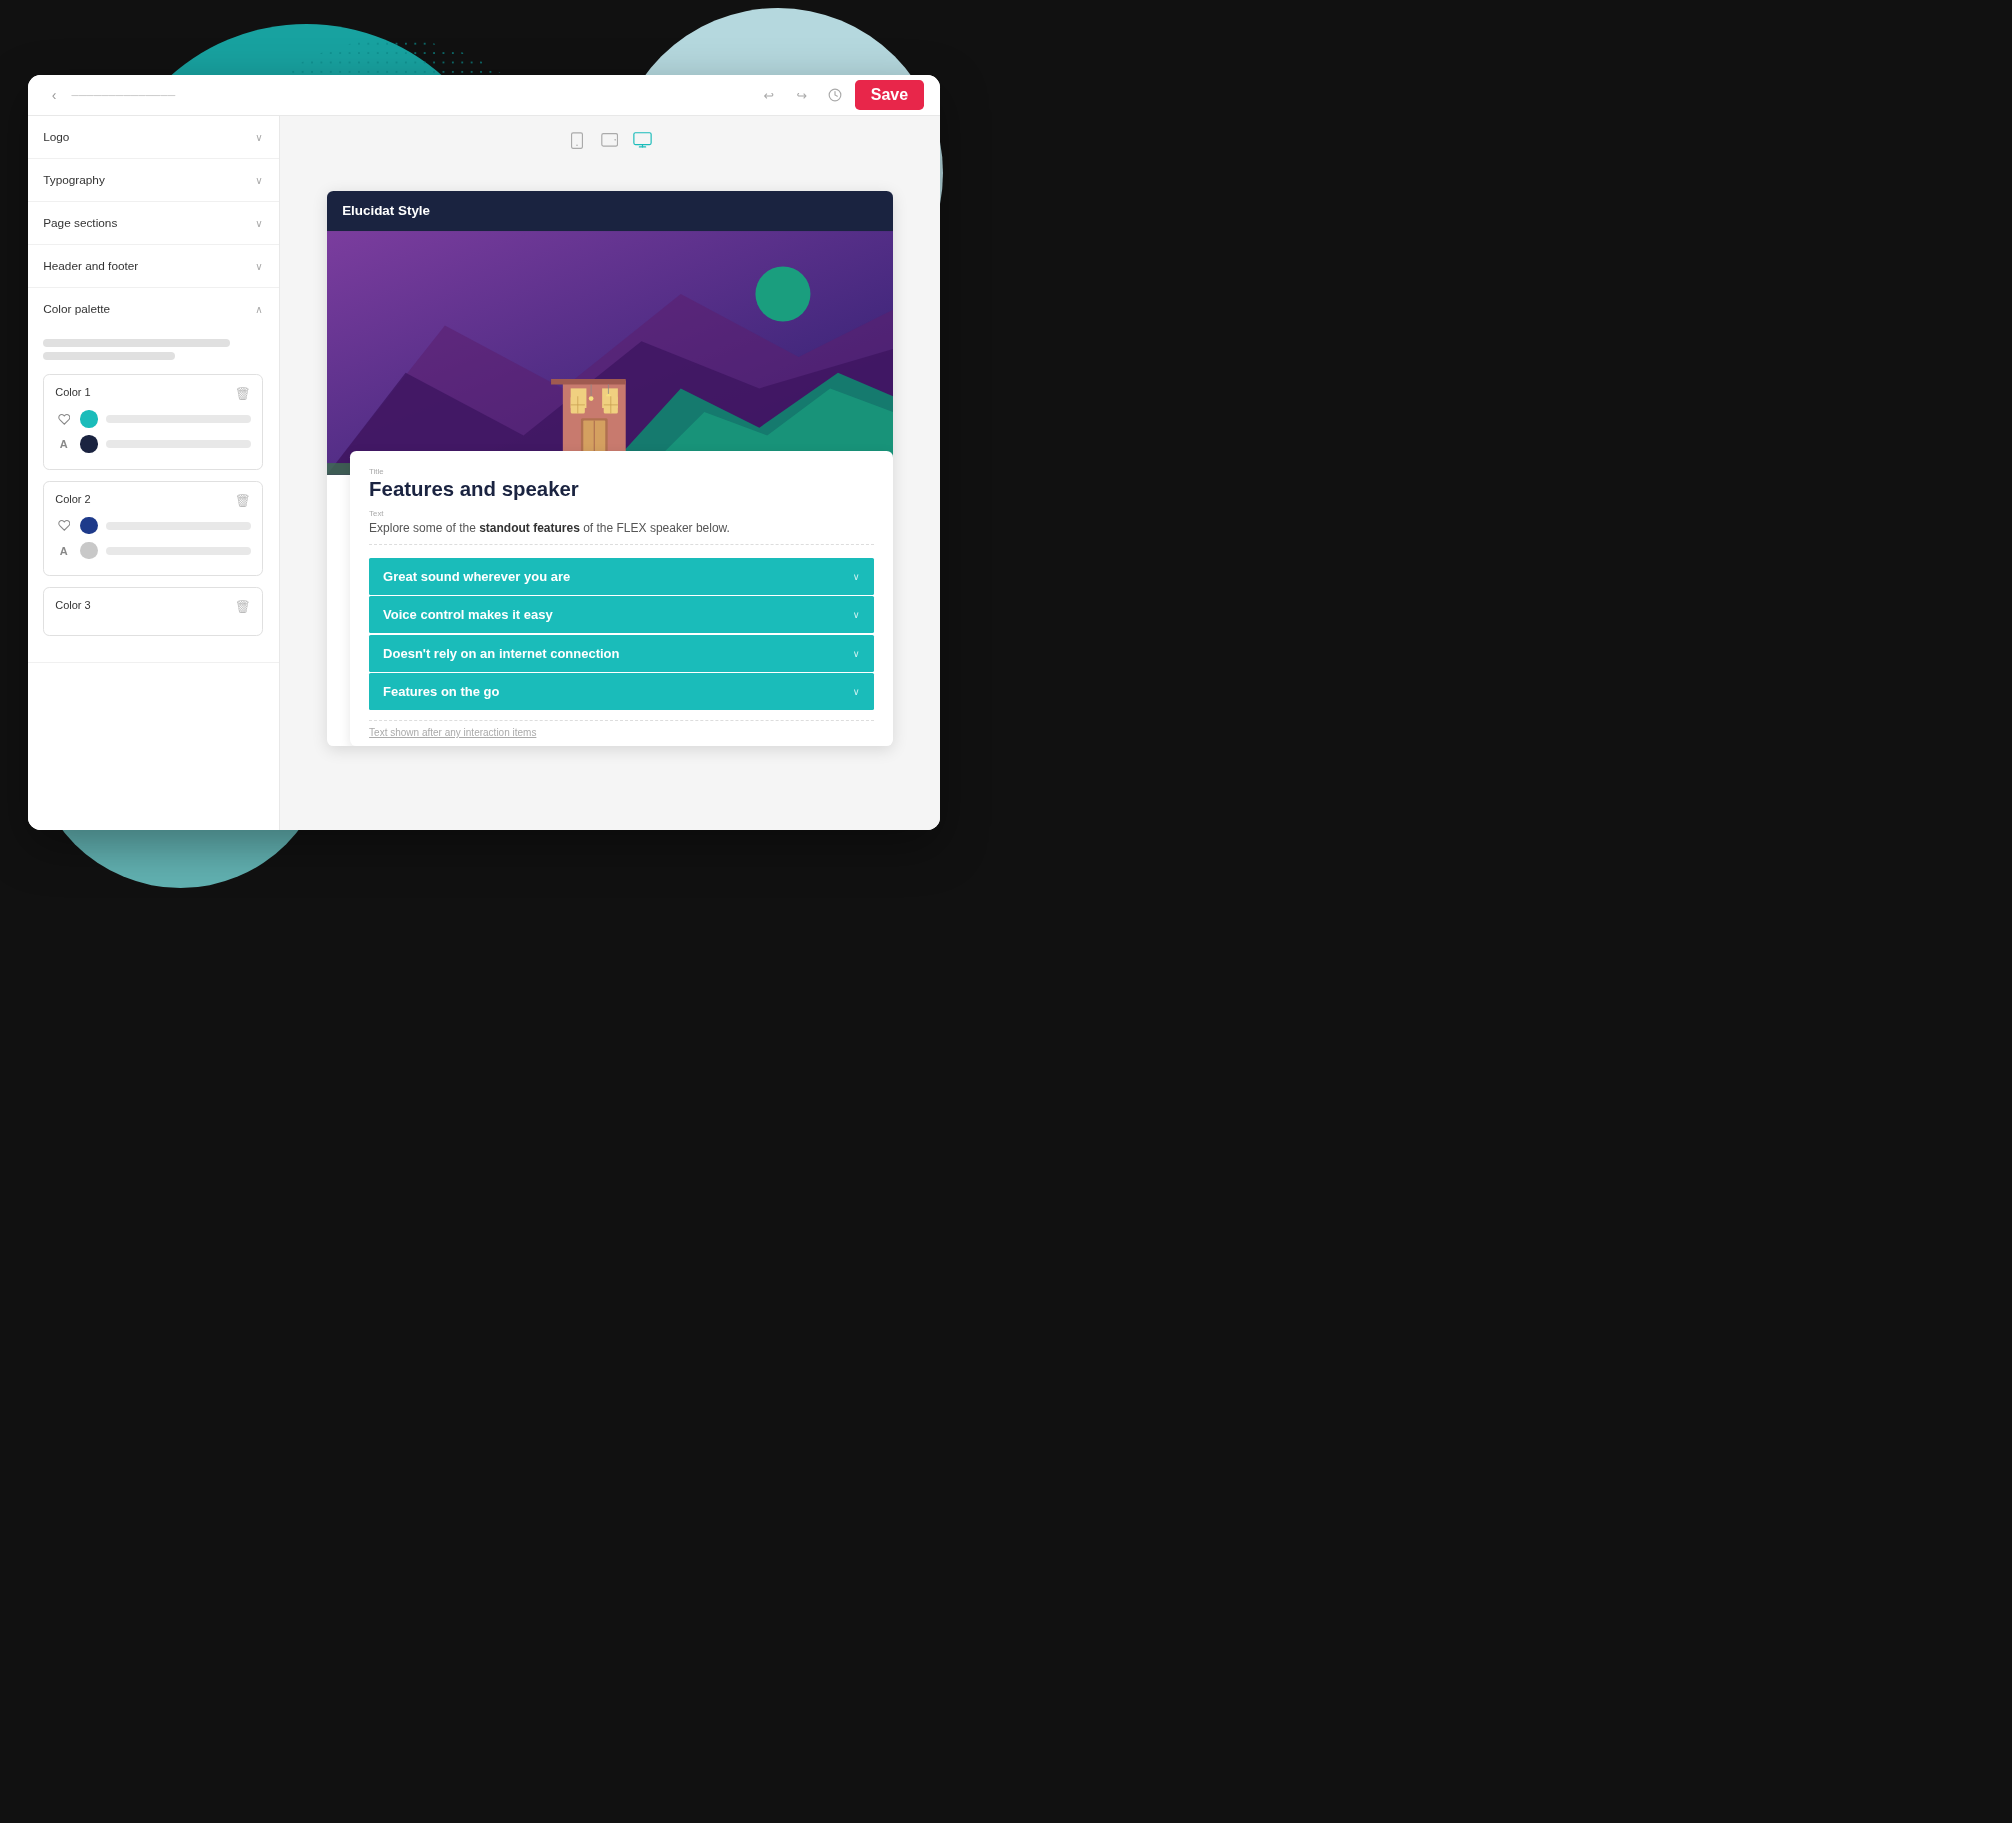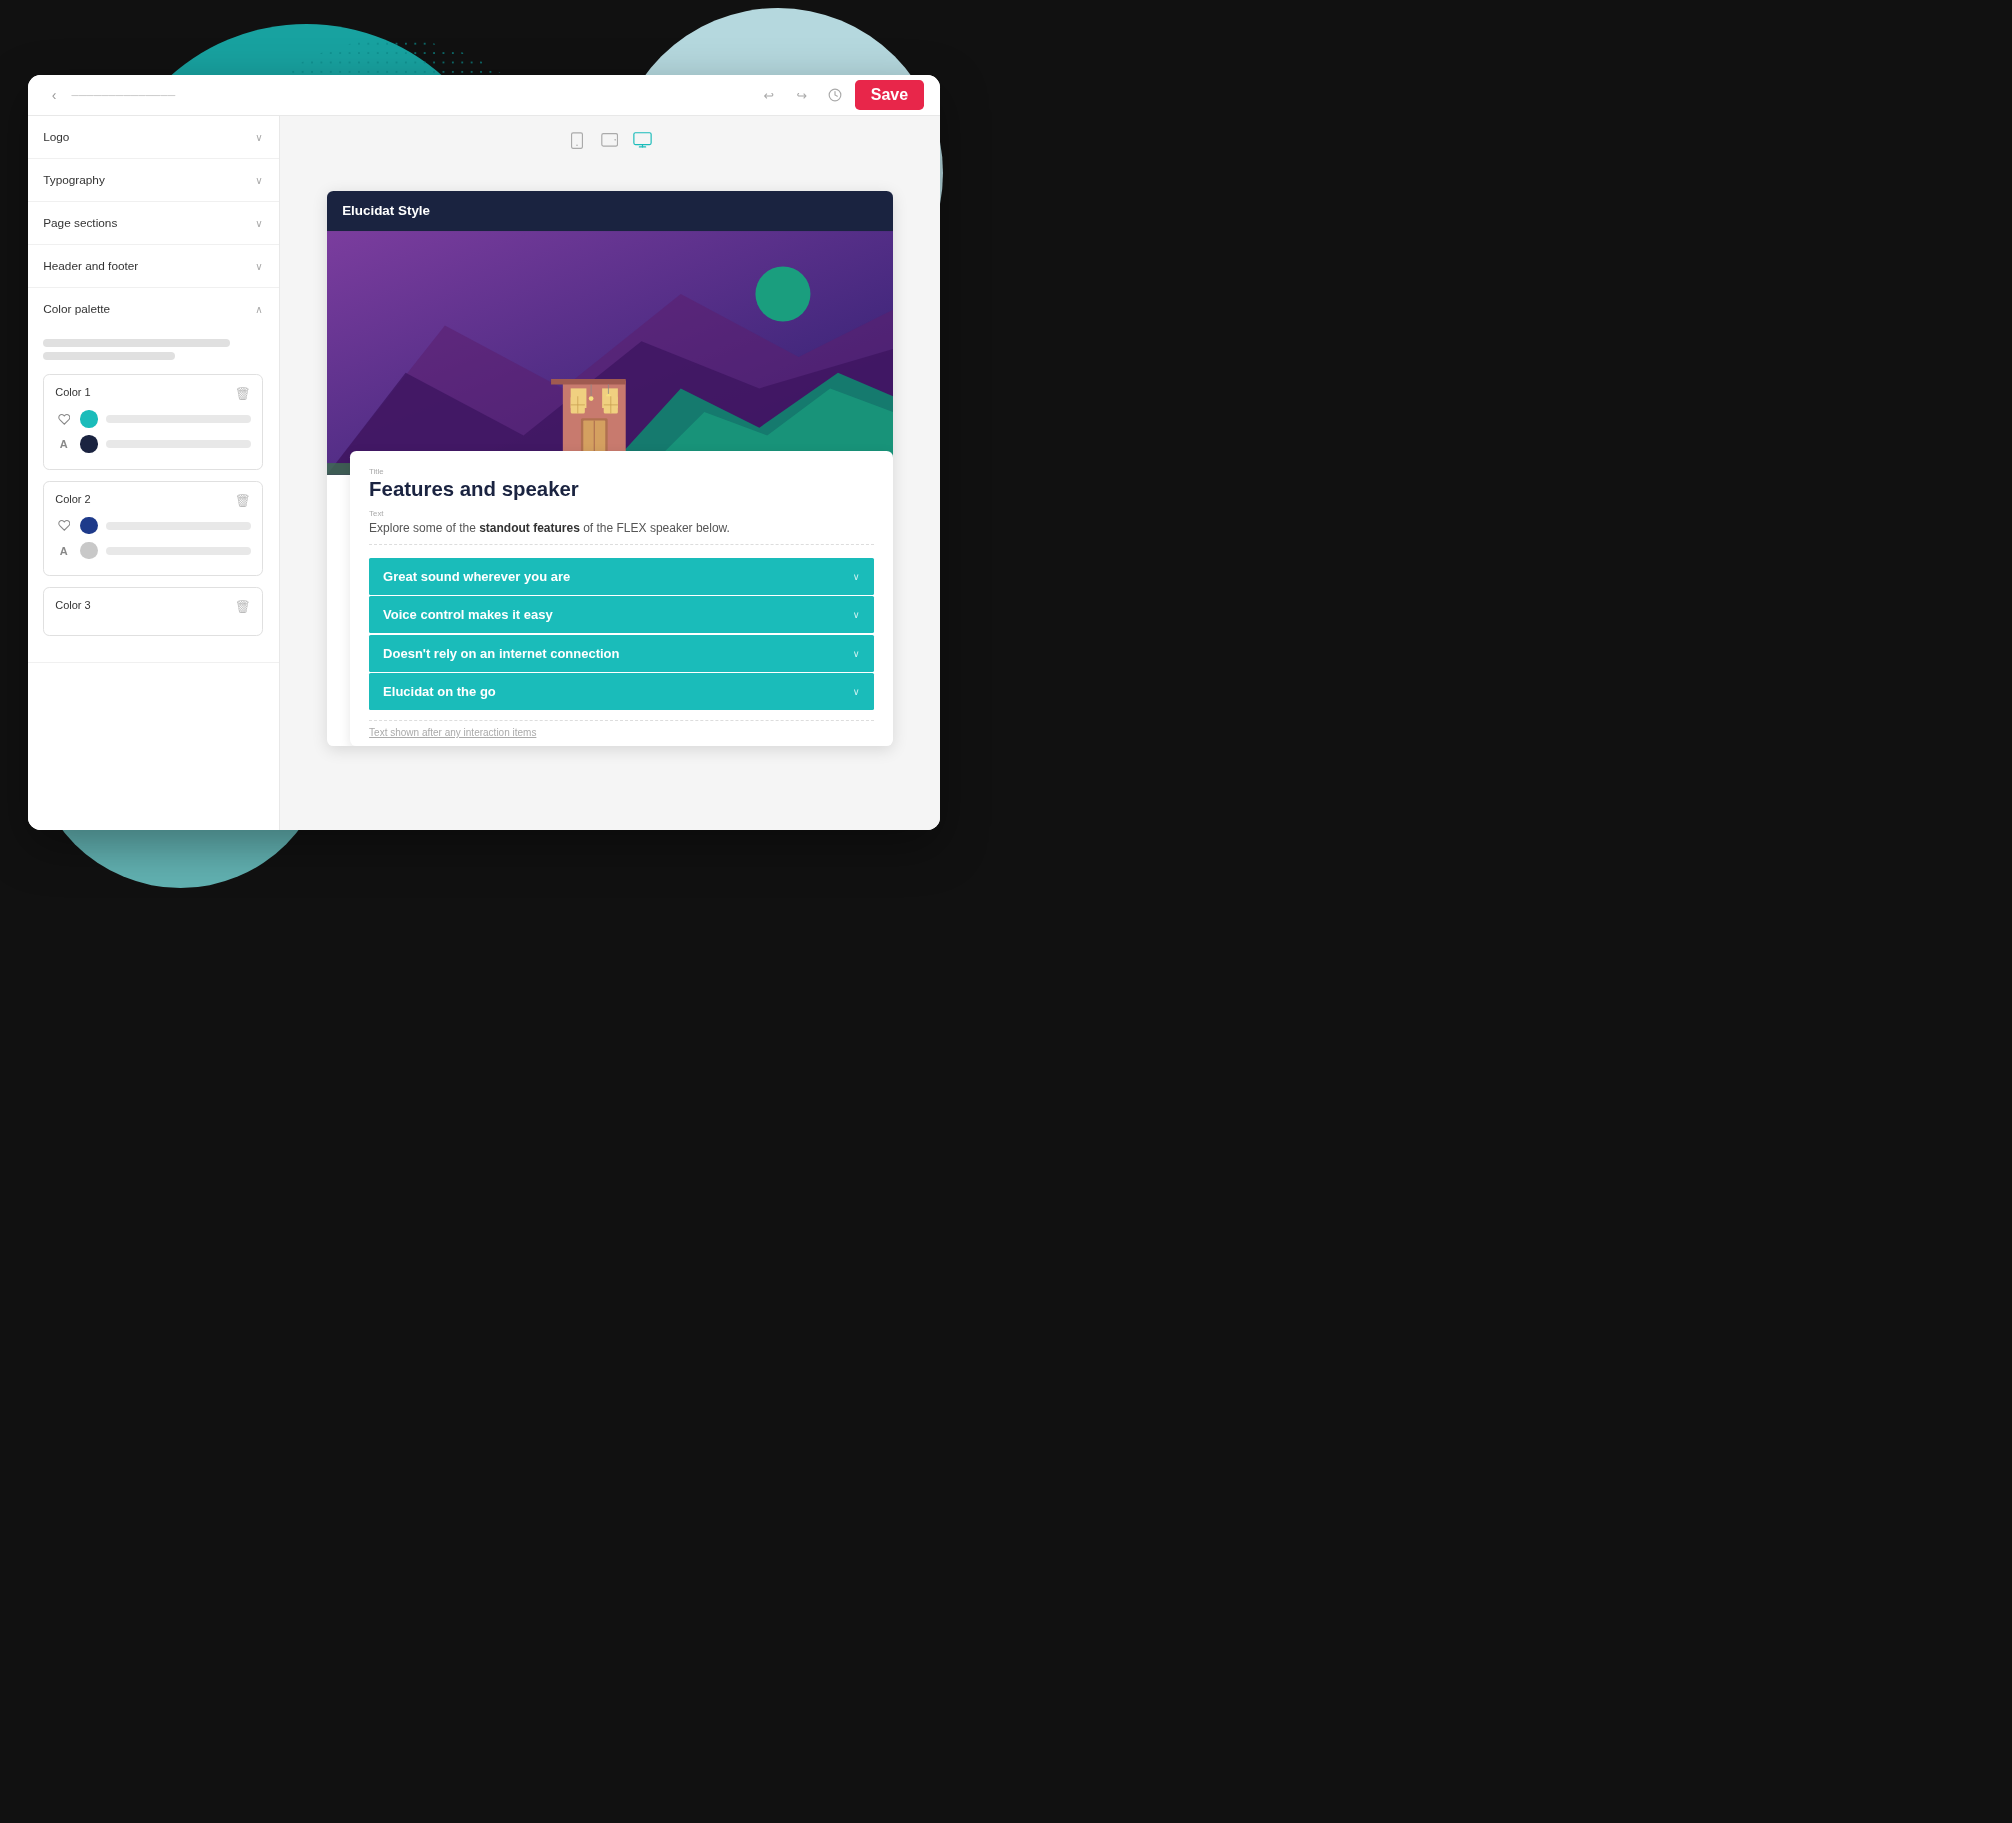--- a/index.html
+++ b/index.html
@@ -598,21 +598,21 @@
             </div>
             <div class="accordion-item">
               <span class="accordion-item-text">Voice control makes it easy</span>
               <span class="accordion-chevron">∨</span>
             </div>
             <div class="accordion-item">
               <span class="accordion-item-text">Doesn't rely on an internet connection</span>
               <span class="accordion-chevron">∨</span>
             </div>
             <div class="accordion-item">
-              <span class="accordion-item-text">Elucidat on the go</span>
+              <span class="accordion-item-text">Features on the go</span>
               <span class="accordion-chevron">∨</span>
             </div>
           </div>
 
           <div class="after-interaction-text">Text shown after any interaction items</div>
         </div>
 
       </div>
     </div>
   </div>

